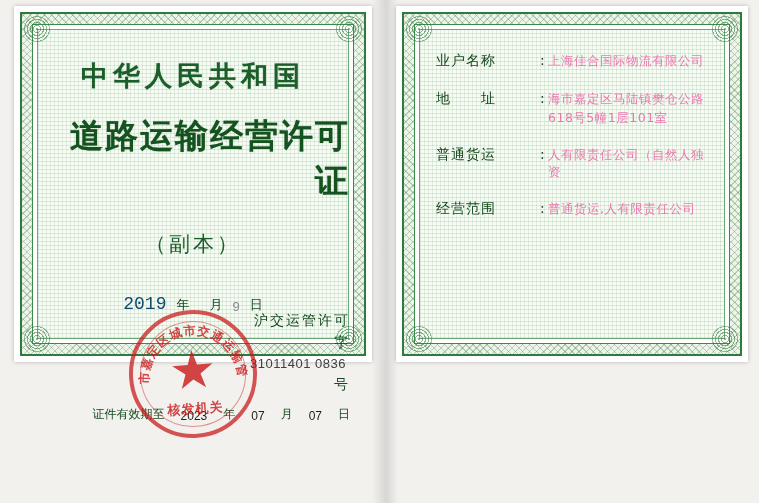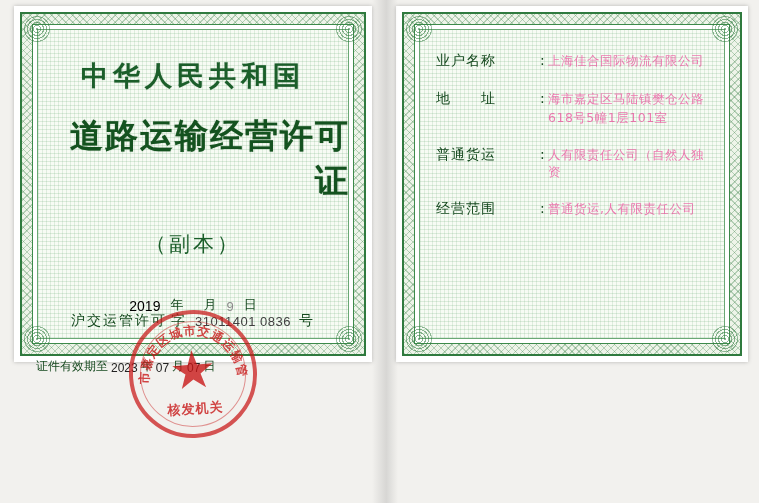--- a/index.html
+++ b/index.html
@@ -122,37 +122,38 @@
 
   .lic-row {
     margin-top: 54px;
     display: flex;
     align-items: flex-end;
     justify-content: center;
     gap: 4px;
     font-family: "DejaVu Sans", "Liberation Sans", sans-serif;
     font-size: 14px;
     color: #16491f;
+    flex-direction: column;
   }
   .lic-label { letter-spacing: 2px; }
   .lic-num {
     font-family: "Liberation Sans", sans-serif;
     font-size: 13px;
     color: #404040;
     padding: 0 4px 1px 4px;
     letter-spacing: 0.5px;
   }
   .lic-tail { letter-spacing: 2px; }
 
   .valid-row {
-    margin-top: 28px;
+    margin-top: 12px;
     display: flex;
     align-items: flex-end;
-    justify-content: flex-start;
-    gap: 3px;
+    justify-content: flex-end;
+    gap: 16px;
     font-family: "DejaVu Sans", "Liberation Sans", sans-serif;
     font-size: 12px;
     color: #16491f;
   }
   .valid-row .val {
     font-family: "Liberation Sans", sans-serif;
     color: #222;
     font-size: 12px;
   }
 
@@ -223,23 +224,23 @@
     bottom: 26px;
     display: flex;
     align-items: flex-end;
     justify-content: center;
     gap: 10px;
     font-family: "DejaVu Sans", "Liberation Sans", sans-serif;
     font-size: 13px;
     color: #16491f;
   }
   .date-row .y {
-    font-family: Liberation Sans, sans-serif;
-    color: #000000;
-    font-size: 14px;
+    font-family: Liberation Mono, monospace;
+    color: #0c4a6e;
+    font-size: 18px;
   }
   .date-row .faded {
     color: #8a8a8a;
     font-family: "Liberation Sans", sans-serif;
     font-size: 13px;
   }
 
   
   .fields {
     margin-top: 24px;

